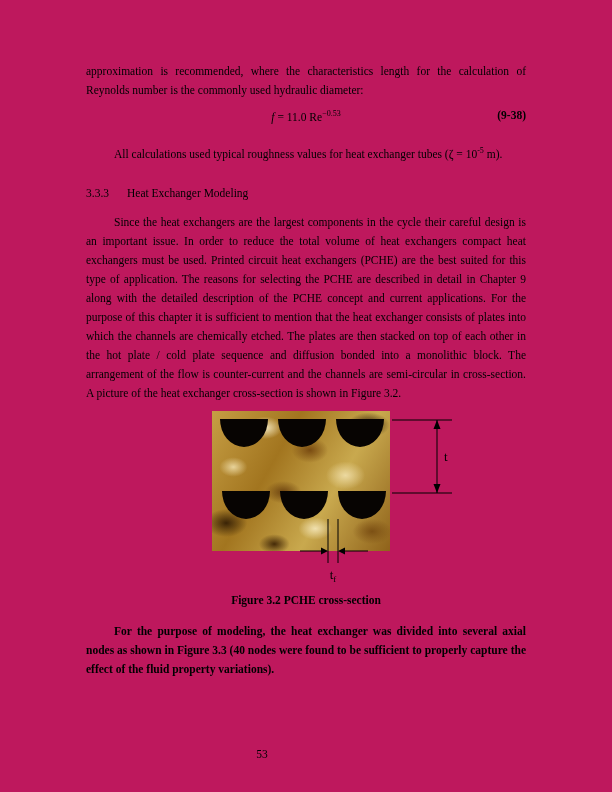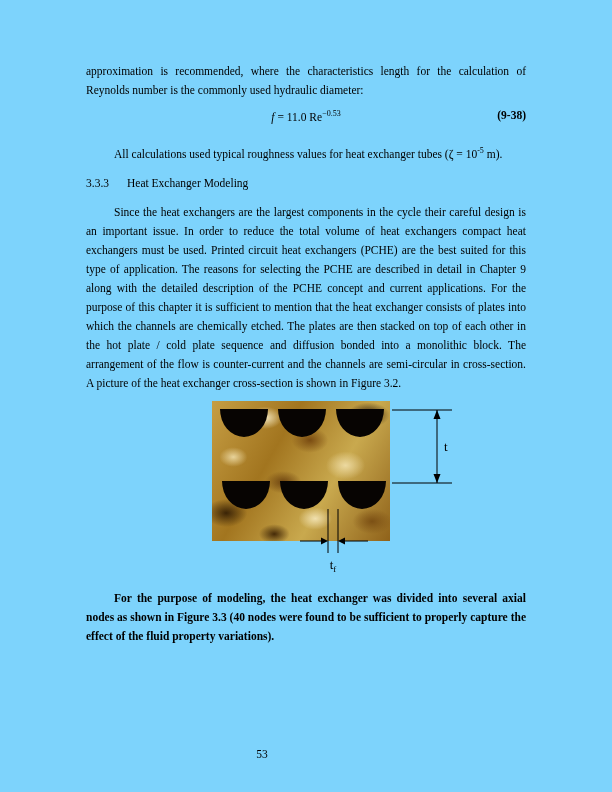--- a/index.html
+++ b/index.html
@@ -1,36 +1,36 @@
 <!DOCTYPE html>
 <html><head>
 <meta charset="utf-8">
 <style>
   * { margin:0; padding:0; box-sizing:border-box; }
   html,body { background:#ffffff; }
   .page {
     position:relative; width:612px; height:792px; margin:0 auto;
-    background:#7dd3fc; color:#000;
+    background:#be185d; color:#000;
     font-family:"Liberation Serif", serif; font-size:11.5px;
     overflow:hidden;
     padding-left:12px;
   }
   .content { position:absolute; left:86px; top:62px; width:440px; }
   .para { text-align:justify; line-height:19px; }
   .indent { text-indent:28px; }
 
   .equation-row { position:relative; margin-top:4px; height:20px; text-align:center; line-height:20px; }
   .eq-lhs { font-style:italic; }
   .eq-exp { font-size:8px; vertical-align:super; }
   .eq-number { position:absolute; right:0; top:1px; font-weight:bold; }
 
   .rough-line { margin-top:17px; }
   .rough-exp { font-size:8px; vertical-align:super; }
 
-  .section-heading { margin-top:10px; font-size:11.5px; font-weight:normal; line-height:19px; }
+  .section-heading { margin-top:20px; font-size:11.5px; font-weight:normal; line-height:19px; }
   .section-number { margin-right:18px; }
 
   .body-par { margin-top:10px; }
 
   .figure-block { position:relative; margin-top:8px; height:176px; }
   .micrograph {
     position:absolute; left:126px; top:0; width:178px; height:140px; overflow:hidden;
     background:
       radial-gradient(ellipse 30px 18px at 88% 10%, #2e1a06 0%, rgba(46,26,6,0) 70%),
       radial-gradient(ellipse 24px 16px at 30% 12%, #f1e4ba 0%, rgba(241,228,186,0) 70%),
@@ -106,19 +106,20 @@
           <line x1="252" y1="108" x2="252" y2="152"></line>
           <line x1="214" y1="140" x2="238" y2="140"></line>
           <polygon points="242,140 235,136.5 235,143.5"></polygon>
           <line x1="282" y1="140" x2="256" y2="140"></line>
           <polygon points="252,140 259,136.5 259,143.5"></polygon>
           <text x="247" y="168" text-anchor="middle"><tspan>t</tspan><tspan dy="3" font-size="9">f</tspan></text>
         </g>
       </svg>
     </div>
 
+    <p class="figure-caption">Figure 3.2 PCHE cross-section</p>
 
     <p class="para indent closing-par">For the purpose of modeling, the heat exchanger was divided into several axial nodes as shown in Figure 3.3 (40 nodes were found to be sufficient to properly capture the effect of the fluid property variations).</p>
 
   </div>
 
   <div class="page-number">53</div>
 </div>
 
 </body></html>

